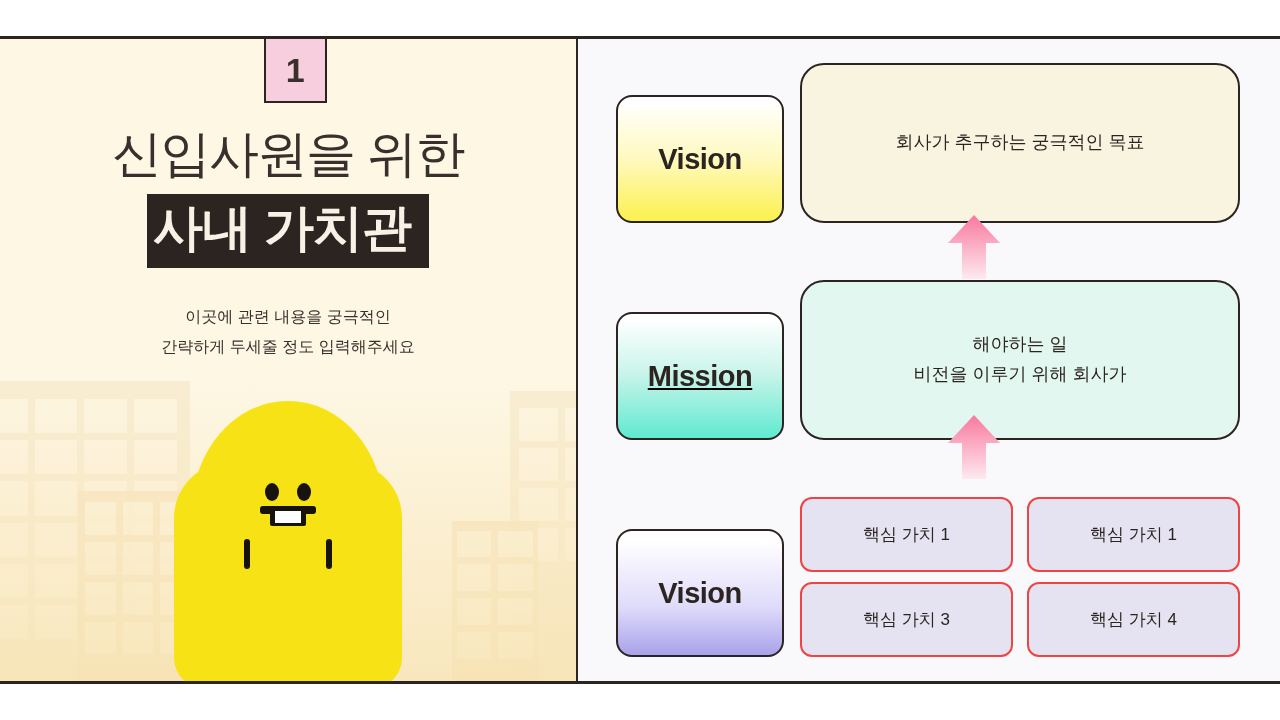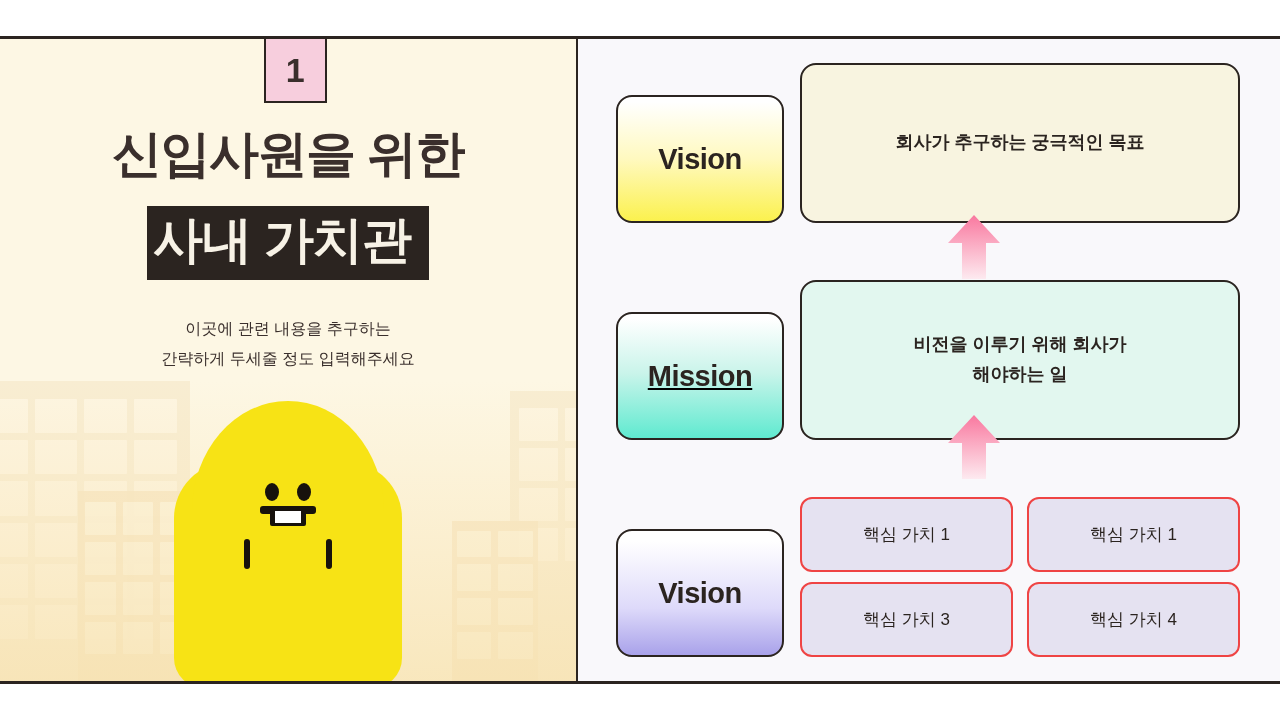--- a/index.html
+++ b/index.html
@@ -59,23 +59,23 @@
     font-size: 34px; font-weight: 700; color: #3a2f2c;
     letter-spacing: .5px; line-height: 1;
   }
 
   
   .title-block {
     position: absolute; left: 0; right: 0; top: 88px;
     text-align: center; z-index: 5;
   }
   .title-line1 {
-    font-size: 50px; font-weight: 700; color: #3a2f2c;
+    font-size: 50px; font-weight: 400; color: #3a2f2c;
     letter-spacing: -1.5px; line-height: 1.1;
-    margin-bottom: 24px;
+    margin-bottom: 12px;
   }
   .title-line2-wrap { display: inline-block; }
   .title-line2 {
     display: inline-block;
     background: #2b2420; color: #f7f2e6;
     font-size: 50px; font-weight: 800;
     letter-spacing: -1px; line-height: 1.15;
     padding: 6px 18px 10px 6px;
   }
   .subtitle {
@@ -110,24 +110,24 @@
   .label-box span {
     font-size: 29px; font-weight: 700; color: #2b2420; letter-spacing: -.5px;
   }
   .label-vision   { background: linear-gradient(180deg,#ffffff 4%, #fff9bf 50%, #fbf14e 100%); }
   .label-mission  { background: linear-gradient(180deg,#ffffff 4%, #c9f4ea 48%, #5fead0 100%); text-decoration: underline; }
   .label-core     { background: linear-gradient(180deg,#ffffff 8%, #dedafa 62%, #a9a2ea 100%); }
 
   .content-box {
     flex: 1;
     border: 2px solid #2b2420;
-    border-radius: 16px;
+    border-radius: 24px;
     display: flex; align-items: center; justify-content: center;
     text-align: center;
-    font-size: 18px; color: #2b2420; line-height: 1.65; font-weight: 700;
+    font-size: 18px; color: #2b2420; line-height: 1.65; font-weight: 400;
     min-height: 128px;
     padding: 10px 16px;
   }
   .content-vision  { background: #f8f4e0; }
   .content-mission { background: #e2f7ef; }
 
   .core-grid {
     flex: 1;
     display: grid;
     grid-template-columns: 1fr 1fr;
@@ -259,21 +259,21 @@
       <div class="num-tab">
         <span>1</span>
       </div>
 
       <div class="title-block">
         <div class="title-line1">신입사원을 위한</div>
         <div class="title-line2-wrap">
           <div class="title-line2">사내 가치관</div>
         </div>
         <div class="subtitle">
-          <div>이곳에 관련 내용을 추구하는</div>
+          <div>이곳에 관련 내용을 궁극적인</div>
           <div>간략하게 두세줄 정도 입력해주세요</div>
         </div>
       </div>
     </div>
 
     <div class="right-panel">
 
       <div class="arrow-wrap arrow-1">
         <svg width="60" height="66" viewBox="0 0 60 66" xmlns="http://www.w3.org/2000/svg">
           <defs>
@@ -307,22 +307,22 @@
           <span>회사가 추구하는 궁극적인 목표</span>
         </div>
       </div>
 
       <div class="row">
         <div class="label-box label-mission">
           <span>Mission</span>
         </div>
         <div class="content-box content-mission">
           <div>
+            <div>해야하는 일</div>
             <div>비전을 이루기 위해 회사가</div>
-            <div>해야하는 일</div>
           </div>
         </div>
       </div>
 
       <div class="row">
         <div class="label-box label-core">
           <span>Vision</span>
         </div>
         <div class="core-grid">
           <div class="core-cell">

